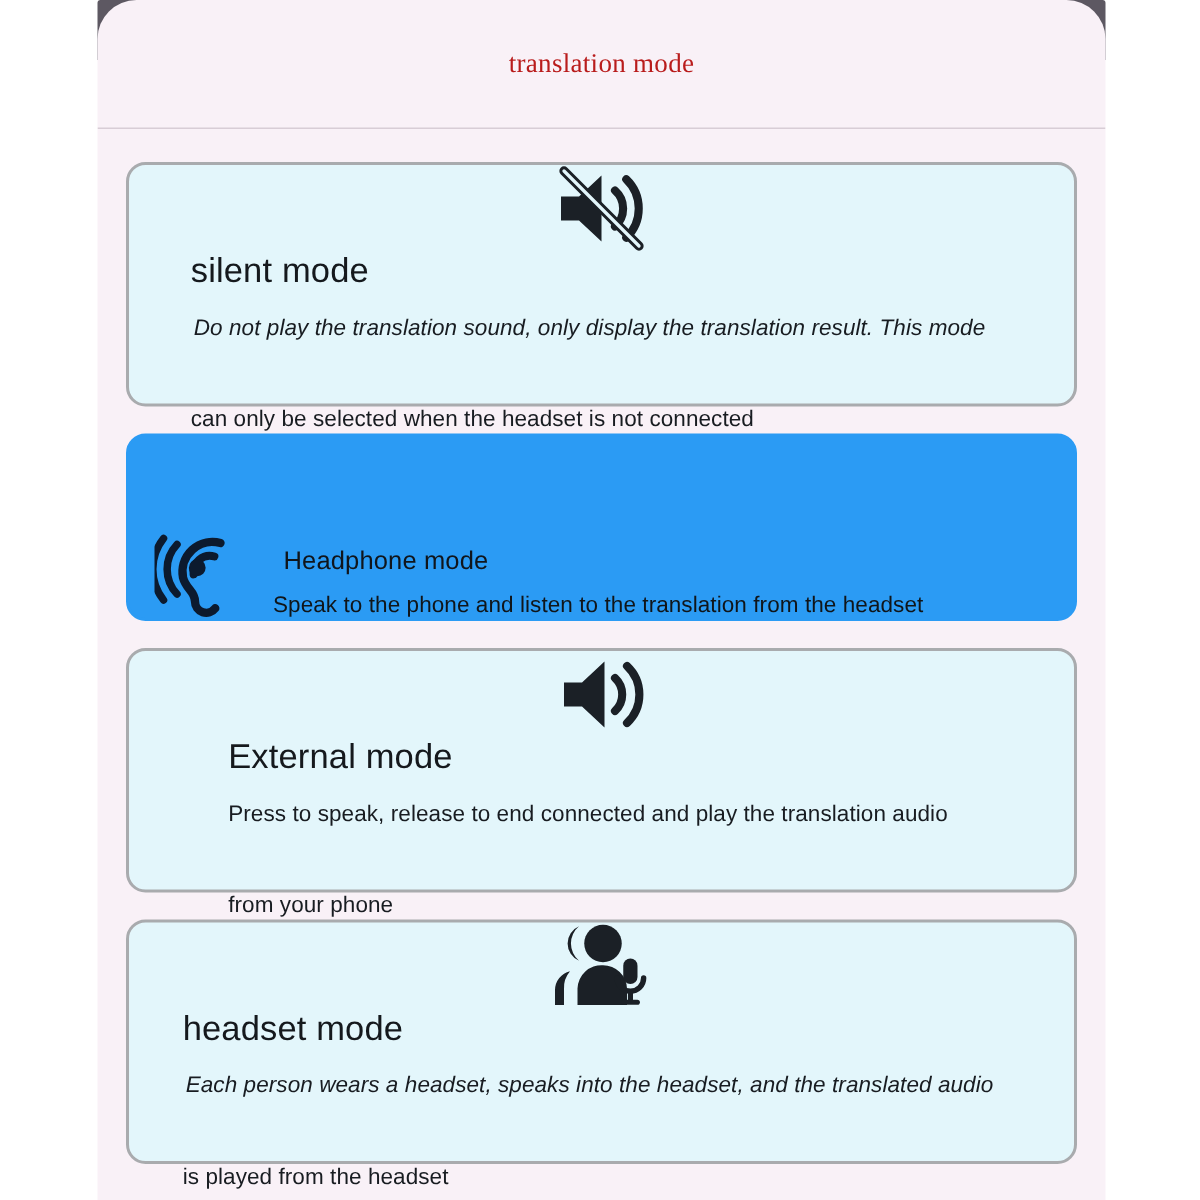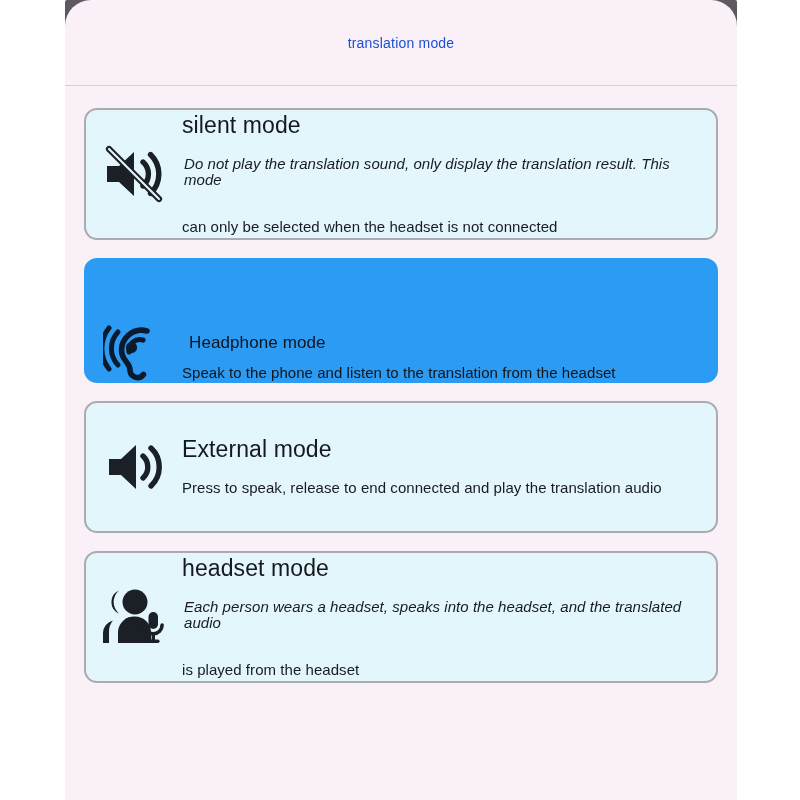--- a/index.html
+++ b/index.html
@@ -48,23 +48,24 @@
     left: 0;
     top: 0;
     width: 672px;
     height: 85px;
     display: flex;
     align-items: center;
     justify-content: center;
   }
 
   .title-bar-text {
-    font-size: 14px;
-    color: #1d4ed8;
+    font-size: 18px;
+    color: #b91c1c;
     letter-spacing: 0.2px;
+    font-family: Liberation Serif, serif;
   }
 
   .divider {
     position: absolute;
     left: 0;
     top: 85px;
     width: 672px;
     height: 1px;
     background: #d8cdd6;
   }
@@ -85,21 +86,21 @@
     position: relative;
     box-sizing: border-box;
     border-radius: 13px;
     background: #e3f6fb;
     border: 2px solid #a9abae;
     display: flex;
     align-items: center;
     padding: 0;
   }
 
-  .mode-card.two-line { height: 132px; }
+  .mode-card.two-line { height: 163px; flex-direction: column; }
   .mode-card.one-line { height: 125px; }
 
   .mode-card.selected {
     background: #2b9bf4;
     border: 2px solid #2b9bf4;
     align-items: flex-end;
   }
 
   .card-icon {
     flex: 0 0 auto;
@@ -137,21 +138,21 @@
   }
 
   .card-desc-line {
     font-size: 15px;
     color: #181c21;
     line-height: 1.1;
     letter-spacing: 0.05px;
   }
 
   .card-desc-line + .card-desc-line {
-    margin-top: 30px;
+    margin-top: 44px;
   }
 
   .mode-card.selected .card-desc-line {
     color: #101519;
   }
 
   .desc-indent { padding-left: 2px; font-style: italic; }
 </style>
 </head>
 <body>
@@ -207,20 +208,21 @@
         <div class="card-icon">
           <svg width="62" height="58" viewBox="0 0 62 58" fill="none">
             <path d="M6 21 H18 L33 7 V51 L18 37 H6 Z" fill="#1b2026"></path>
             <path d="M40 18 a15 15 0 0 1 0 22" stroke="#1b2026" stroke-width="5.4" fill="none" stroke-linecap="round"></path>
             <path d="M48 10 a26 26 0 0 1 0 38" stroke="#1b2026" stroke-width="5.4" fill="none" stroke-linecap="round"></path>
           </svg>
         </div>
         <div class="card-body">
           <div class="card-title">External mode</div>
           <div class="card-desc-line">Press to speak, release to end connected and play the translation audio</div>
+          <div class="card-desc-line">from your phone</div>
         </div>
       </div>
 
       <div class="mode-card two-line">
         <div class="card-icon">
           <svg width="66" height="58" viewBox="0 0 66 58" fill="none">
             <circle cx="34" cy="14" r="12.5" fill="#1b2026"></circle>
             <path d="M18 2.5 a12.5 12.5 0 0 0 0 23 a15 15 0 0 1 0 -23 Z" fill="#1b2026"></path>
             <path d="M17 55 V44 a16 16 0 0 1 17 -15.5 a16 16 0 0 1 16 15.5 V55 Z" fill="#1b2026"></path>
             <path d="M2 55 V45 a13 13 0 0 1 10 -12.5 a17 17 0 0 0 -4 12 V55 Z" fill="#1b2026"></path>

